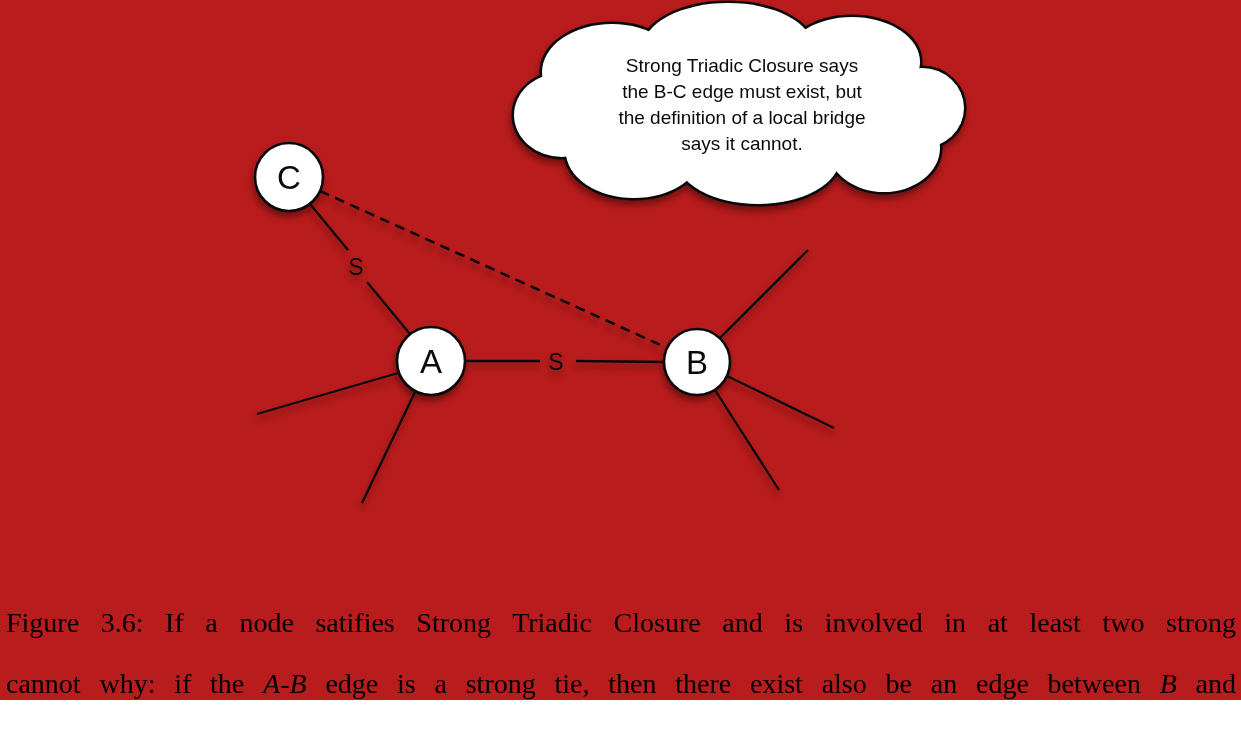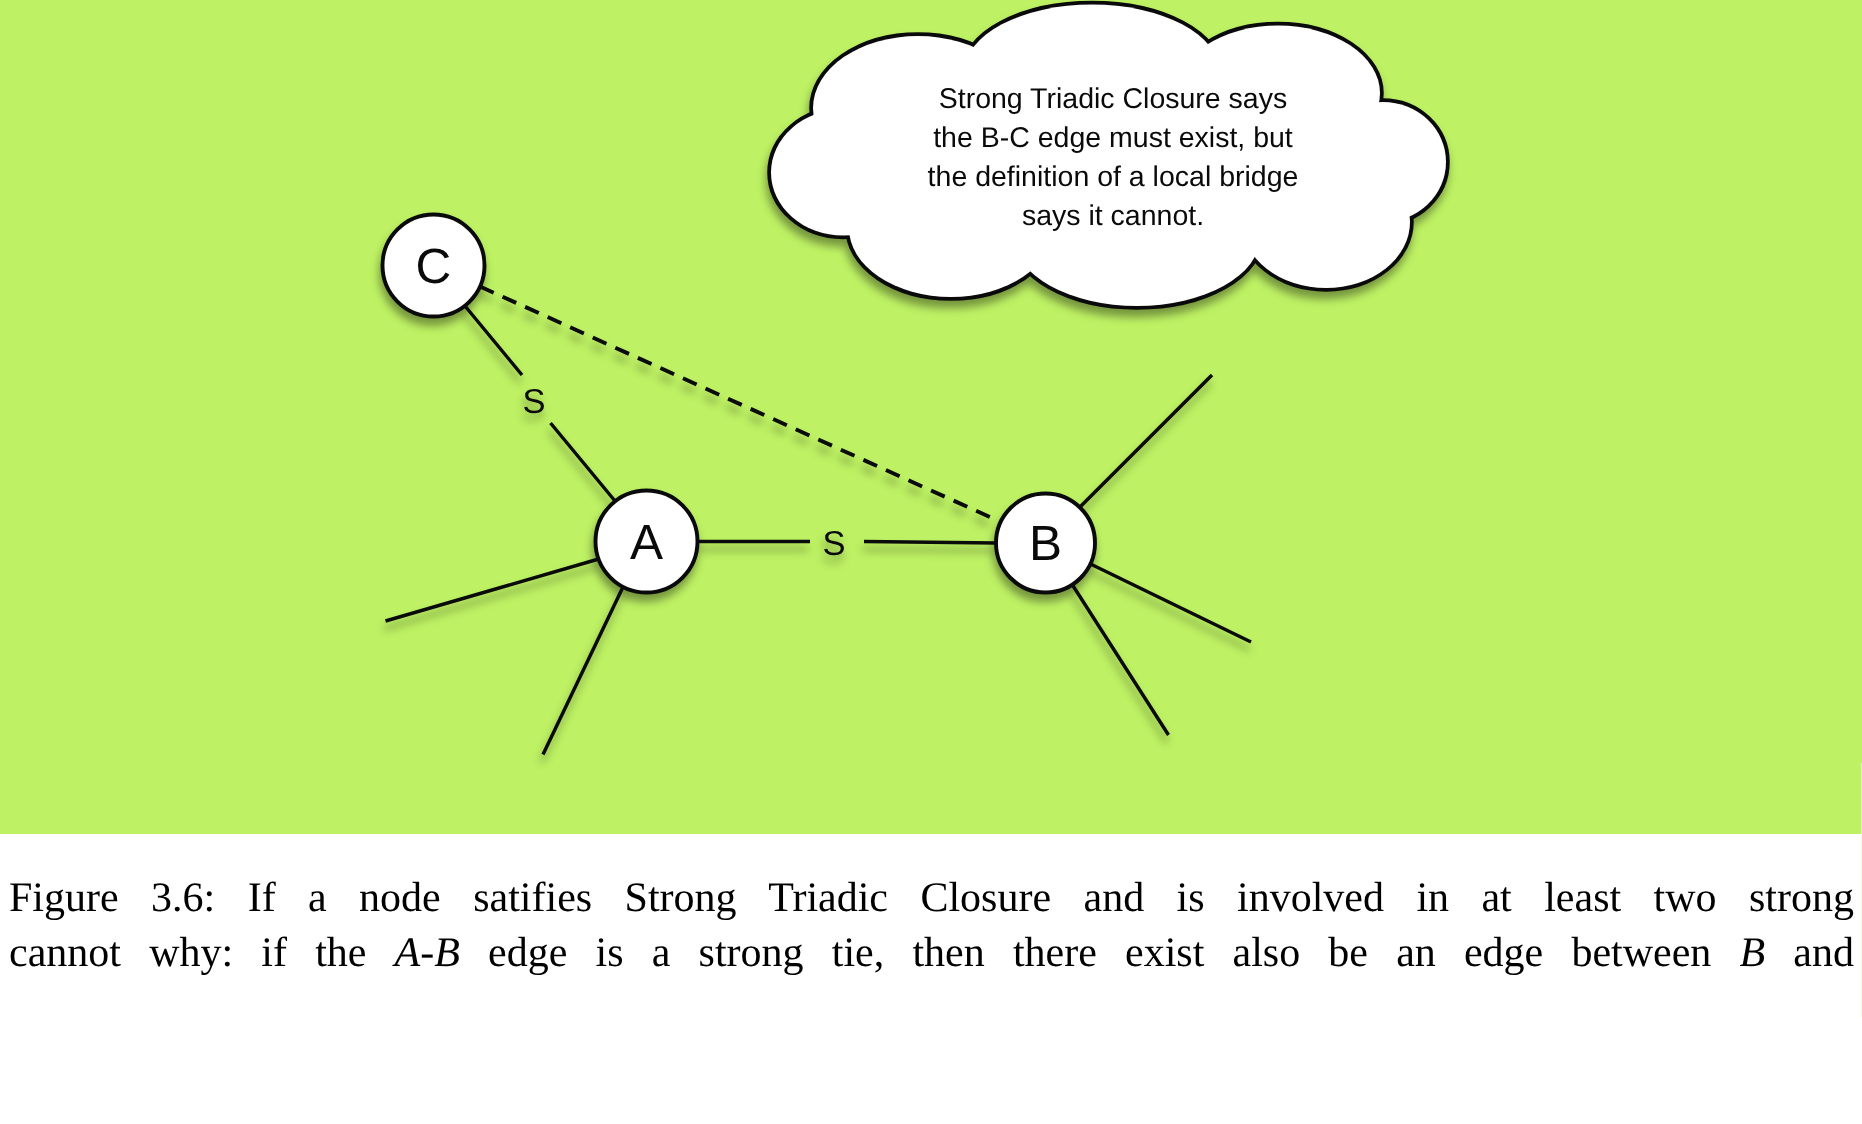--- a/index.html
+++ b/index.html
@@ -2,21 +2,21 @@
 <html><head>
 <meta charset="utf-8">
 <style>
   html, body {
     margin: 0; padding: 0;
     width: 1241px; height: 749px;
     background: #ffffff;
     overflow: hidden;
     font-family: "Liberation Sans", sans-serif;
   }
-  #stage { position: relative; width: 1241px; height: 556px; background:#bef264; }
+  #stage { position: relative; width: 1241px; height: 700px; background:#b91c1c; }
   #diagram { position: absolute; left: 0; top: 0; }
   .shadow-soft { filter: drop-shadow(-1px 5px 3px rgba(0,0,0,0.38)); }
   .cloud-text {
     font-family: "Liberation Sans", sans-serif;
     font-size: 19px;
     fill: #0a0a0a;
   }
   .node-label {
     font-family: "Liberation Sans", sans-serif;
     font-size: 33px;
@@ -29,21 +29,21 @@
   }
   #caption {
     position: absolute;
     left: 6px; top: 580px;
     width: 1230px;
     font-family: "Liberation Serif", serif;
     font-size: 28px;
     line-height: 37px;
     color: #000;
   }
-  #caption .line { text-align: justify; text-align-last: justify; white-space: normal; }
+  #caption .line { text-align: justify; text-align-last: justify; white-space: normal; margin-top: 24px; }
   #caption .line.last { text-align-last: left; }
   #caption i { font-style: italic; }
 </style>
 </head>
 <body>
 
 <div id="stage">
   <svg id="diagram" width="1241" height="565" viewBox="0 0 1241 565">
       <g class="shadow-soft">
         <ellipse cx="612" cy="72" rx="70" ry="48" fill="#ffffff" stroke="#0a0a0a" stroke-width="5"></ellipse>

